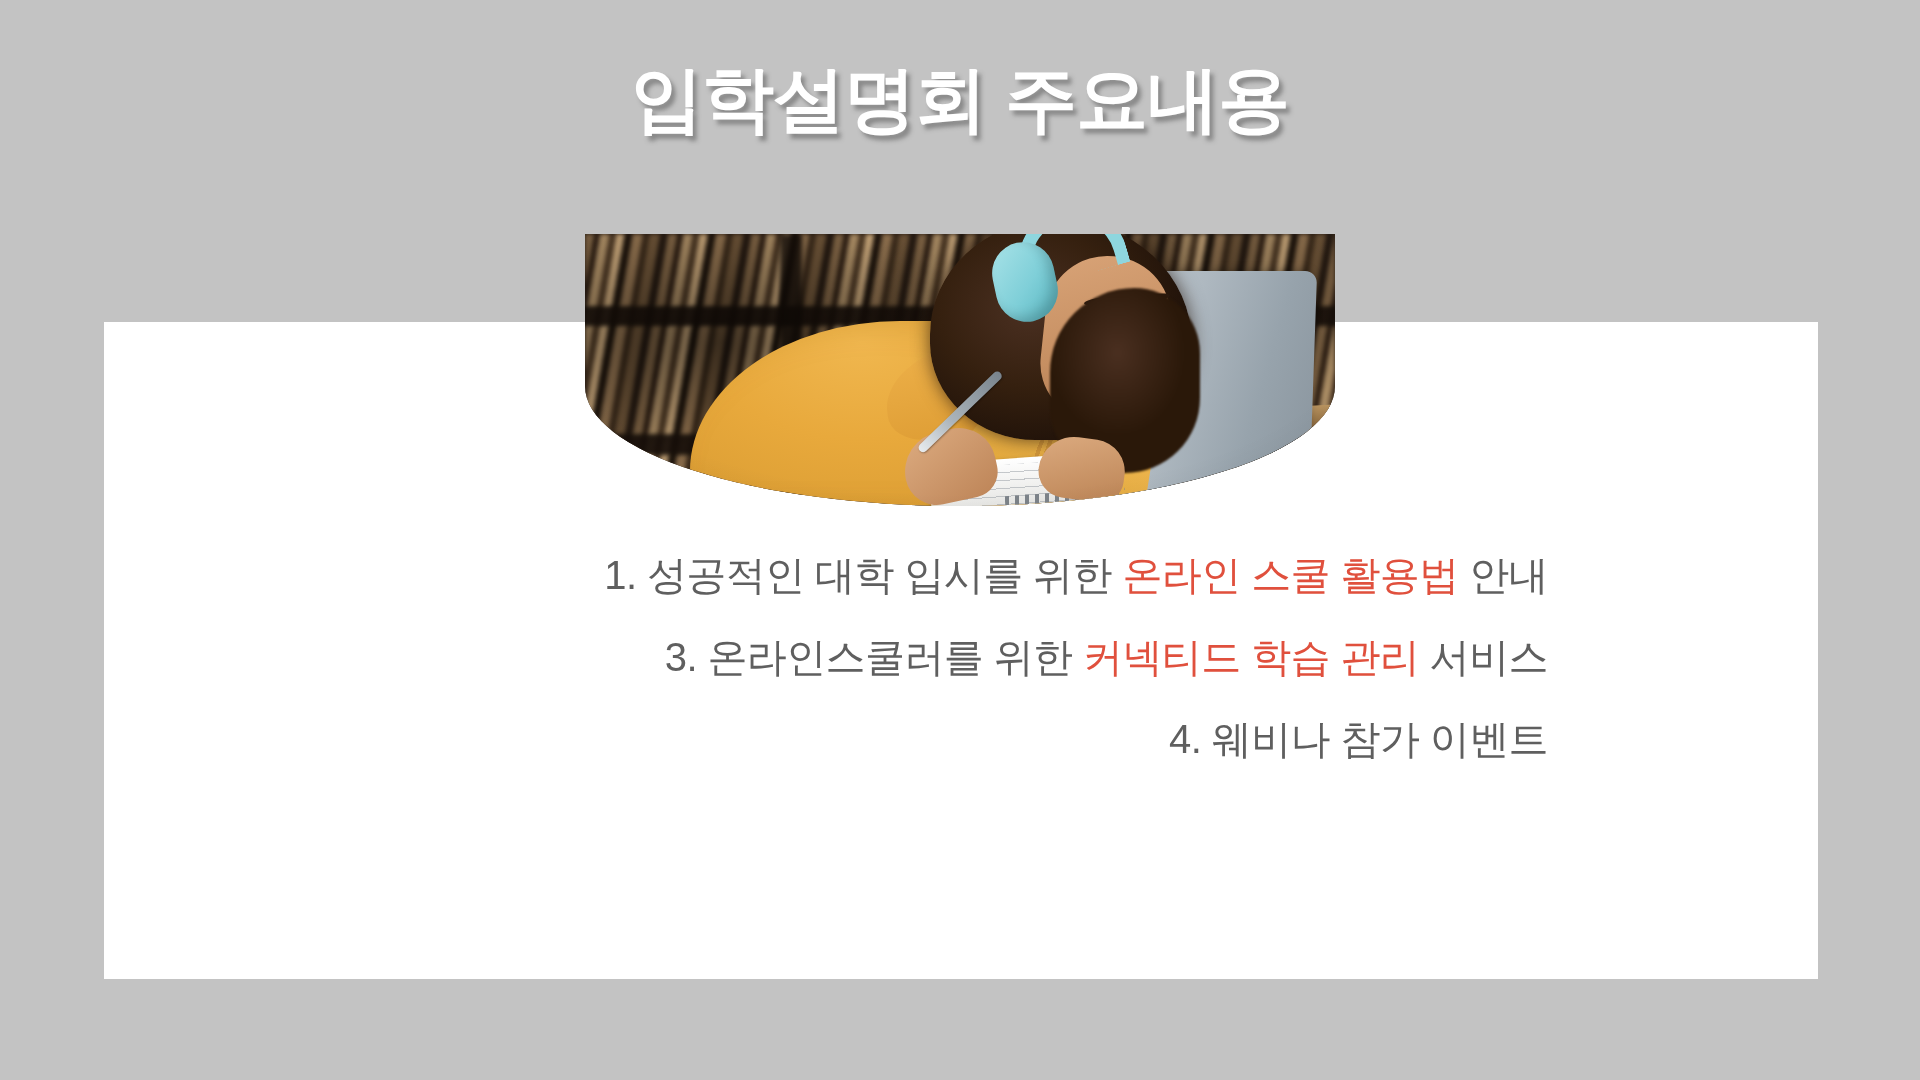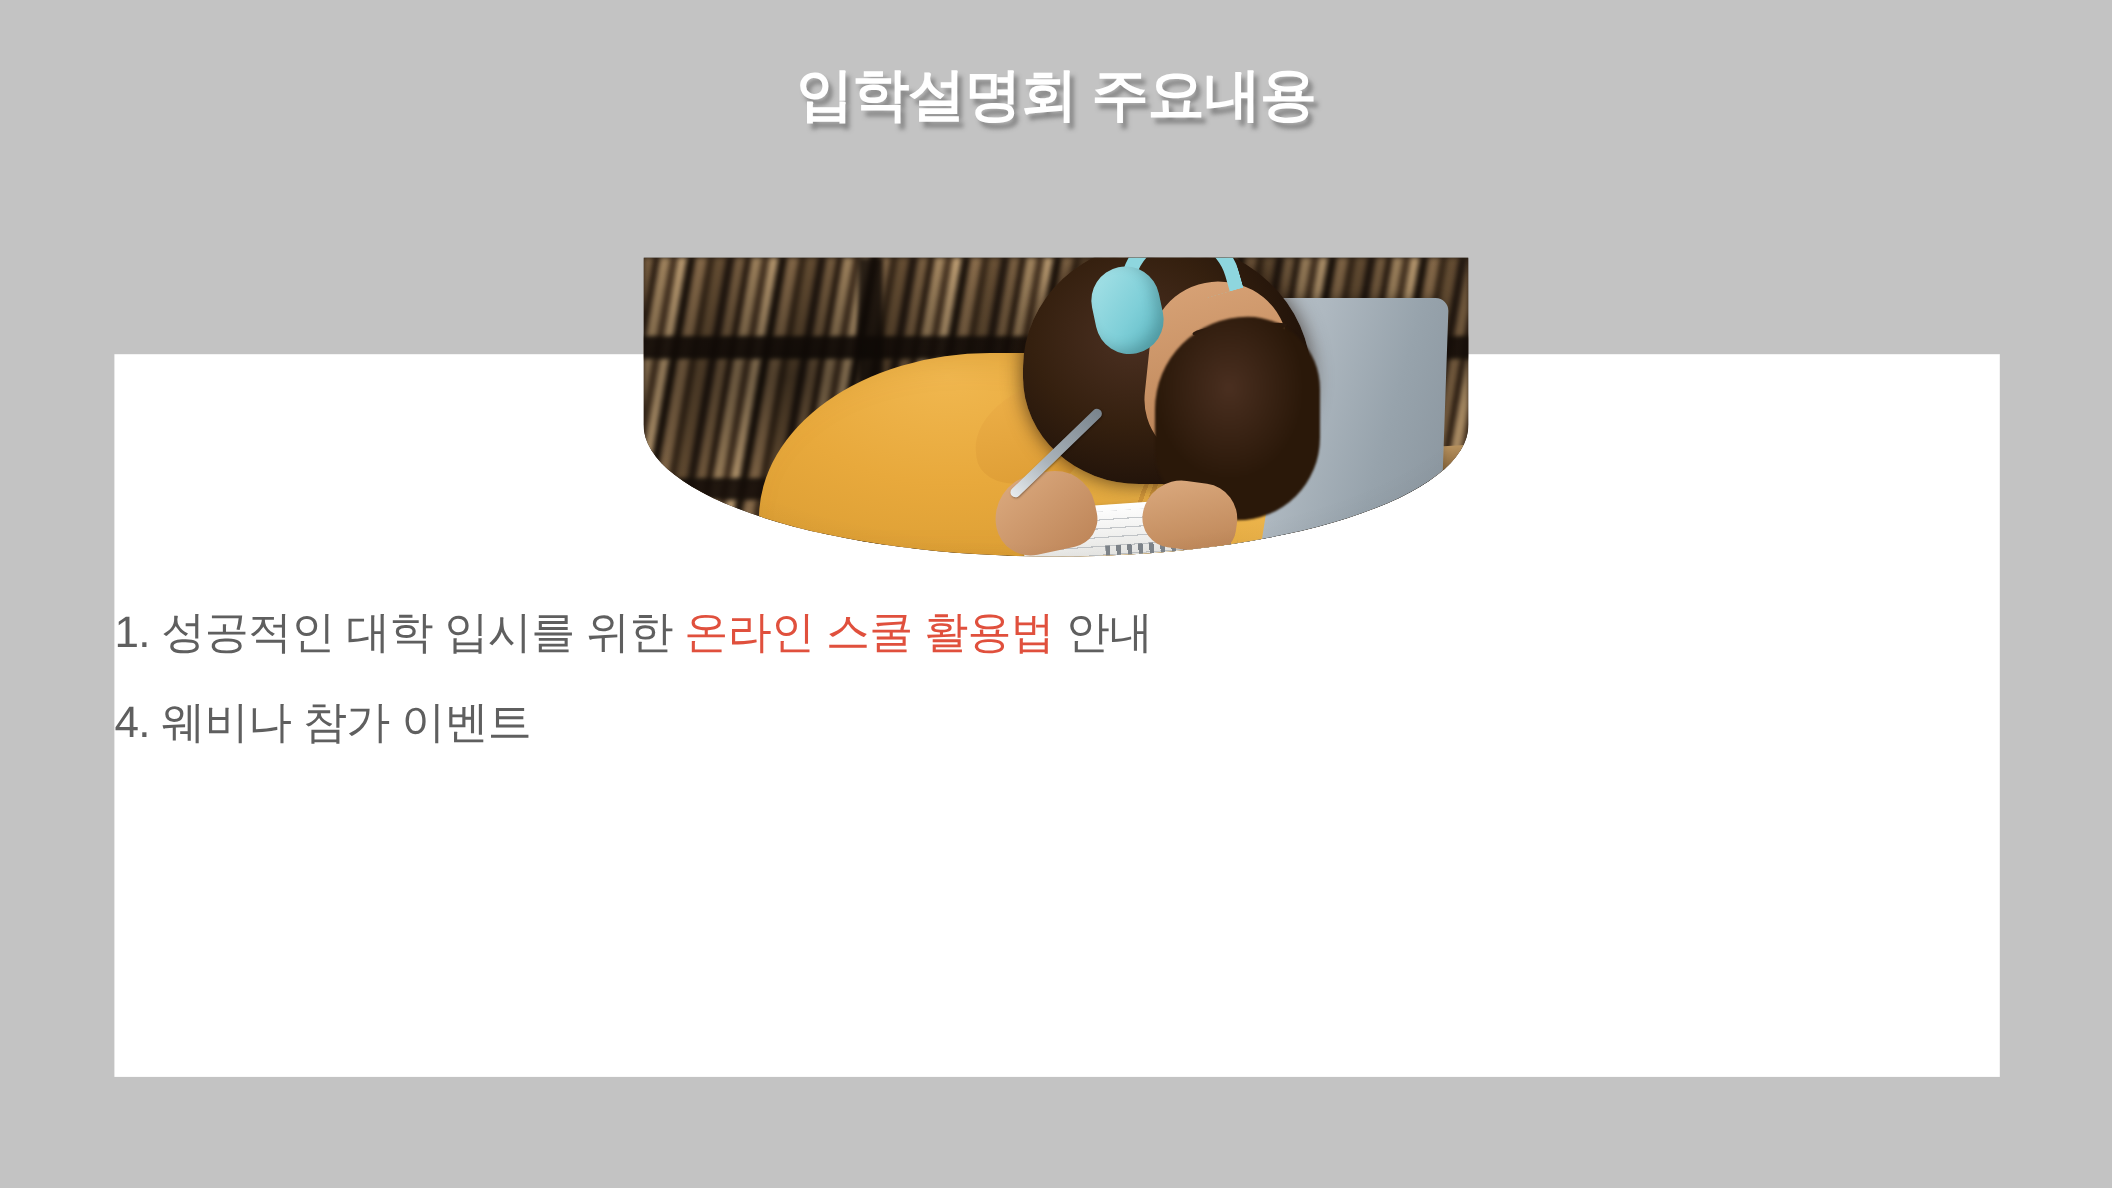--- a/index.html
+++ b/index.html
@@ -27,21 +27,21 @@
     overflow: hidden;
   }
 
   
   .slide-title {
     position: absolute;
     top: 58px;
     left: 0;
     width: 1920px;
     text-align: center;
-    font-size: 52px;
+    font-size: 72px;
     font-weight: 800;
     letter-spacing: -1px;
     color: #ffffff;
     text-shadow: 4px 5px 4px rgba(90, 90, 90, 0.55);
     line-height: 1.15;
     white-space: nowrap;
   }
 
   
   .content-card {
@@ -349,21 +349,21 @@
     pointer-events: none;
     background: radial-gradient(ellipse 95% 110% at 50% 35%, transparent 55%, rgba(0,0,0,.18) 100%);
   }
 
   
   .bullet-list {
     position: absolute;
     left: 104px;
     top: 555px;
     width: 1444px;
-    text-align: left;
+    text-align: right;
   }
   .bullet-line {
     font-size: 40px;
     line-height: 1.0;
     color: #5f5f5f;
     letter-spacing: -0.6px;
     white-space: nowrap;
     margin-bottom: 42px;
     font-weight: 400;
   }
@@ -419,20 +419,23 @@
     </div>
   </div>
 
   <div class="bullet-list">
 
     <div class="bullet-line">
       <span>1. 성공적인 대학 입시를 위한 </span><span class="hl">온라인 스쿨 활용법</span><span> 안내</span>
     </div>
 
 
+    <div class="bullet-line">
+      <span>3. 온라인스쿨러를 위한 </span><span class="hl">커넥티드 학습 관리</span><span> 서비스</span>
+    </div>
 
     <div class="bullet-line">
       <span>4. 웨비나 참가 이벤트</span><span class="hl"></span><span></span>
     </div>
 
   </div>
 
 </div>
 
 </body></html>

